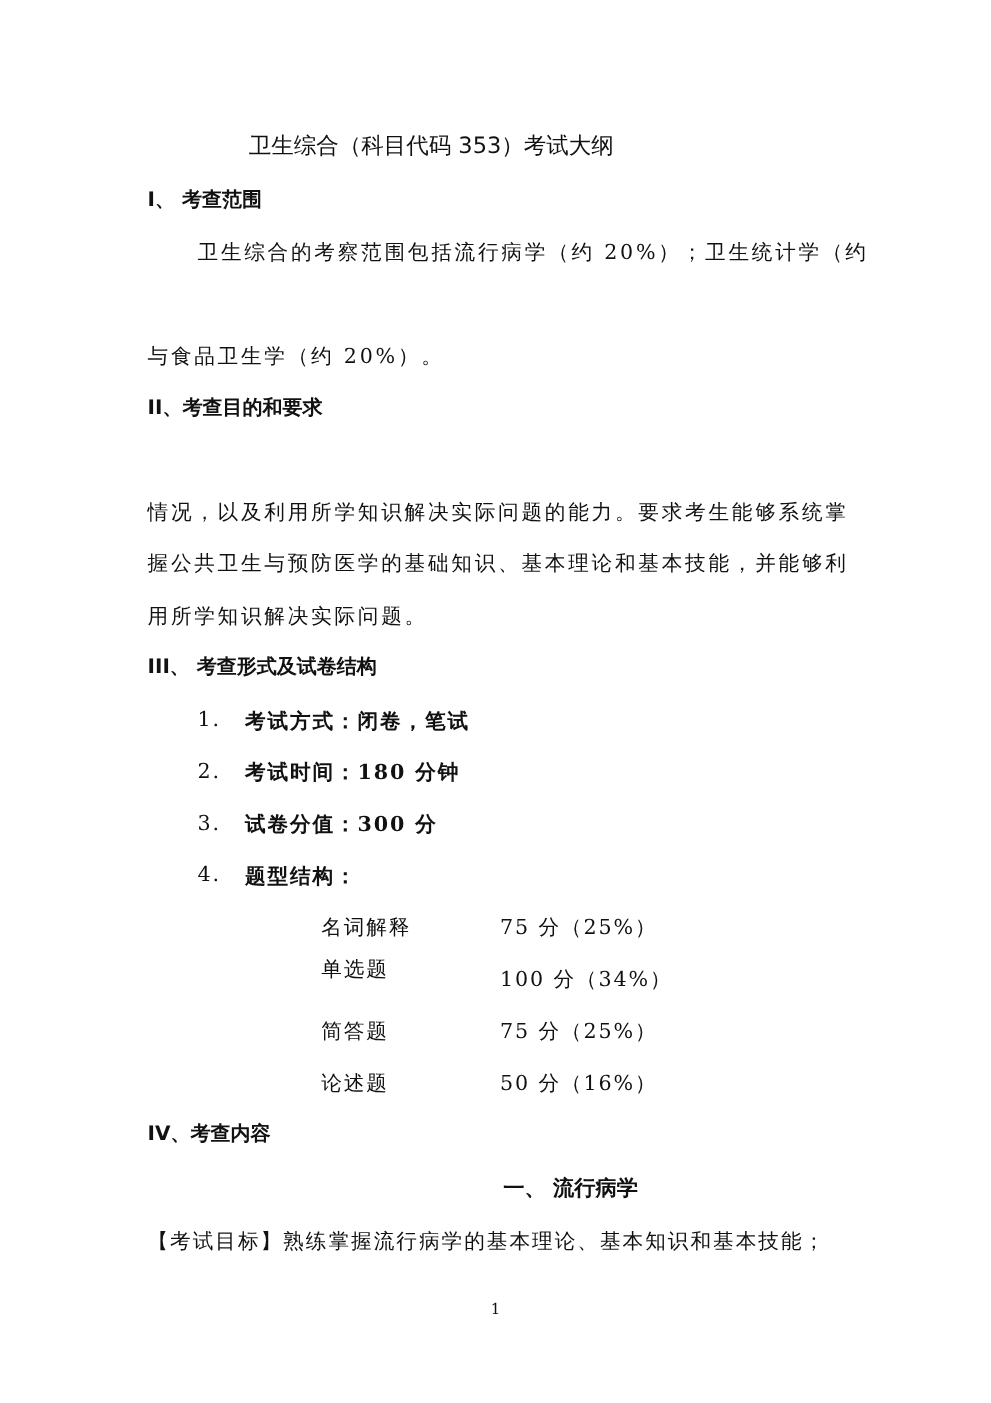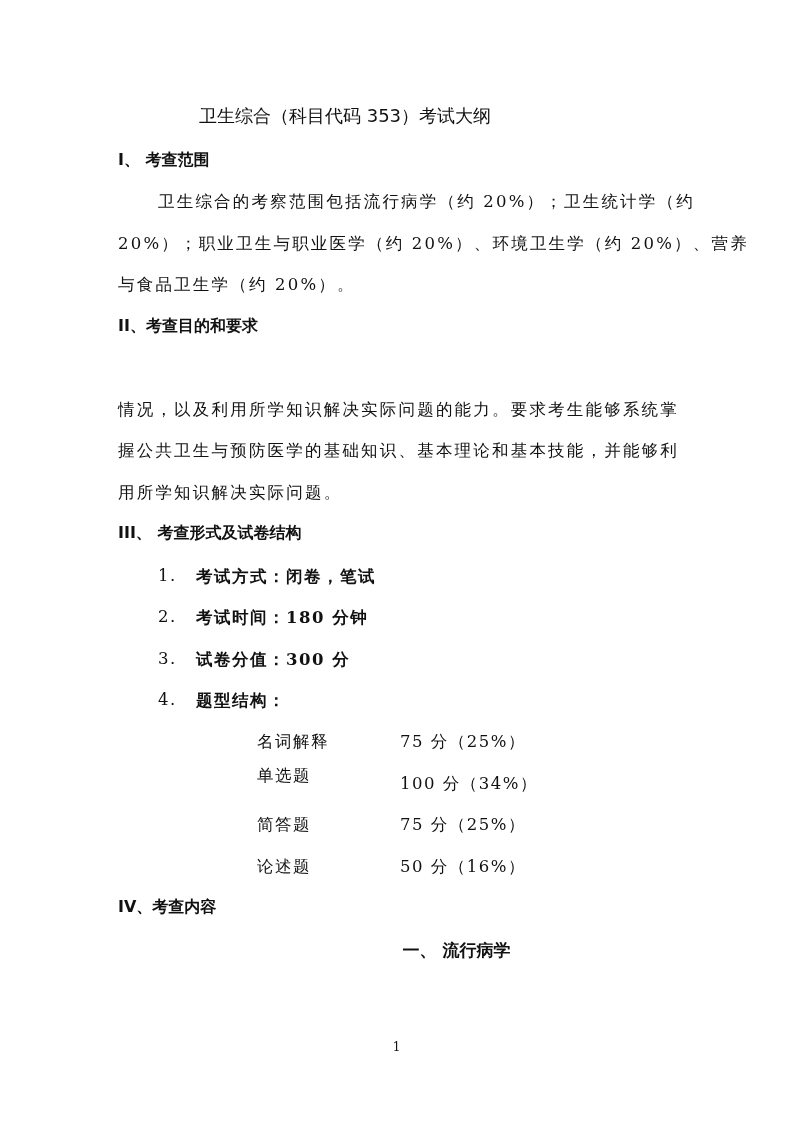--- a/index.html
+++ b/index.html
@@ -20,21 +20,20 @@
     .pnum { top: 1040px; left: 0; width: 793px; text-align: center; font-size: 12px; }
   </style>
 </head>
 <body>
 
 <div class="page">
   <div class="abs title">卫生综合（科目代码 353）考试大纲</div>
 
   <div class="abs h" style="top:150px">I、  考查范围</div>
   <div class="abs p" style="top:191px;left:158px">卫生综合的考察范围包括流行病学（约 20%）；卫生统计学（约</div>
-  <div class="abs p" style="top:233px;left:118px">20%）；职业卫生与职业医学（约 20%）、环境卫生学（约 20%）、营养</div>
   <div class="abs p" style="top:274px;left:118px">与食品卫生学（约 20%）。</div>
 
   <div class="abs h" style="top:316px">II、考查目的和要求</div>
   <div class="abs p" style="top:399px;left:118px">情况，以及利用所学知识解决实际问题的能力。要求考生能够系统掌</div>
   <div class="abs p" style="top:482px;left:118px">用所学知识解决实际问题。</div>
   <div class="abs p" style="top:440px;left:118px">握公共卫生与预防医学的基础知识、基本理论和基本技能，并能够利</div>
 
   <div class="abs h" style="top:523px">III、  考查形式及试卷结构</div>
 
   <div class="abs li num" style="top:566px">1.</div>
@@ -50,15 +49,16 @@
   <div class="abs li tval" style="top:731px">75 分（25%）</div>
   <div class="abs li tname" style="top:765px">单选题</div>
   <div class="abs li tval" style="top:773px">100 分（34%）</div>
   <div class="abs li tname" style="top:814px">简答题</div>
   <div class="abs li tval" style="top:814px">75 分（25%）</div>
   <div class="abs li tname" style="top:856px">论述题</div>
   <div class="abs li tval" style="top:856px">50 分（16%）</div>
 
   <div class="abs h" style="top:897px">IV、考查内容</div>
   <div class="abs sub">一、  流行病学</div>
+  <div class="abs p" style="top:982px;left:118px;letter-spacing:1.6px">【考试目标】熟练掌握流行病学的基本理论、基本知识和基本技能；</div>
 
   <div class="abs pnum">1</div>
 </div>
 
 </body></html>

